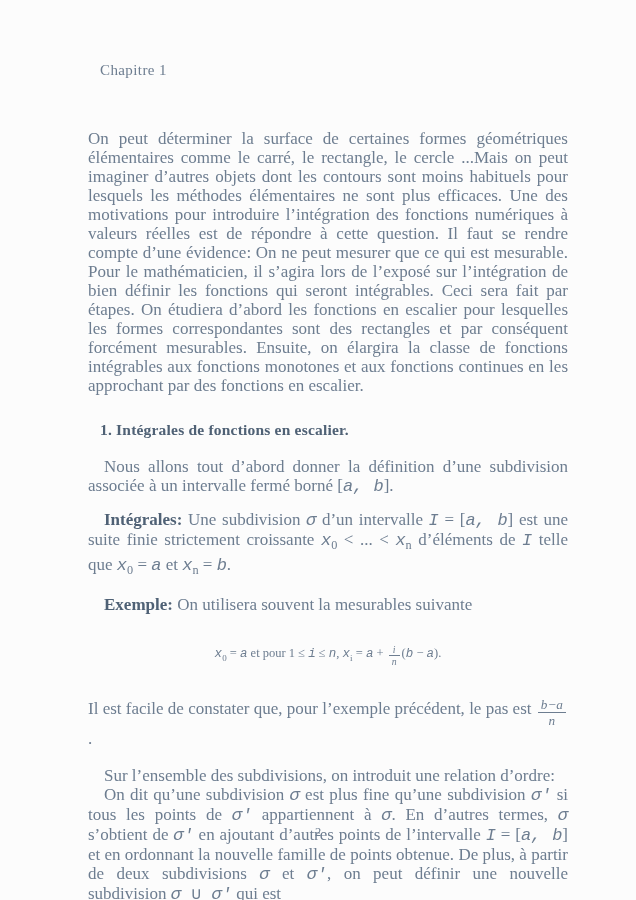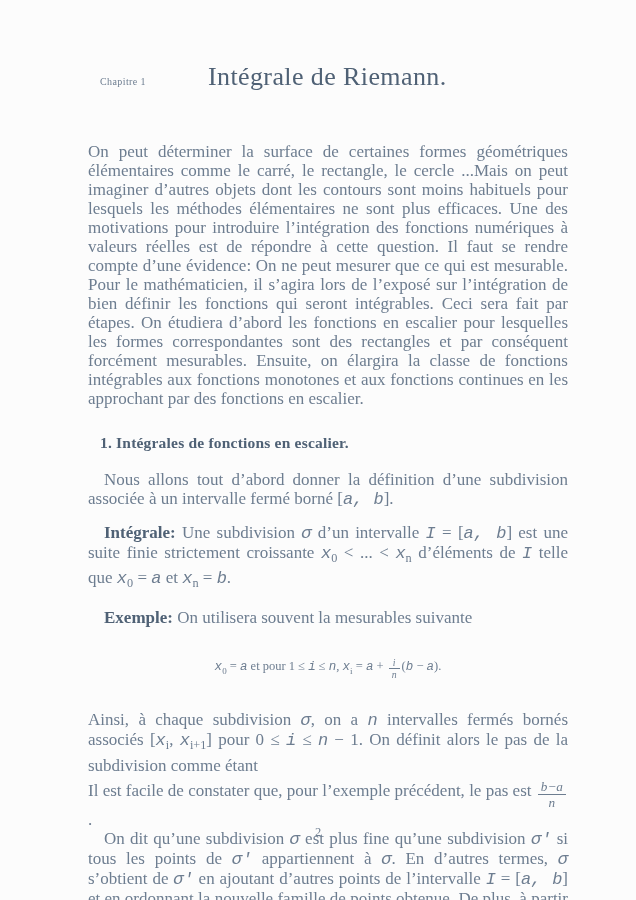--- a/index.html
+++ b/index.html
@@ -16,21 +16,21 @@
     padding: 62px 68px 0 88px;
     overflow: hidden;
   }
 
   .chapter-header {
     display: flex;
     align-items: baseline;
     padding-left: 12px;
   }
   .chapter-label {
-    font-size: 10px;
+    font-size: 15px;
     letter-spacing: 0.4px;
     color: var(--text, #6d7d90);
     text-align: right;
   }
   .page-title {
     font-size: 26px;
     font-weight: normal;
     margin: 0 0 0 62px;
     color: var(--heading, #4f6175);
     letter-spacing: 0.4px;
@@ -93,38 +93,37 @@
     font-size: 12.5px;
   }
 </style>
 </head>
 <body>
 
 <div class="page">
 
   <header class="chapter-header">
     <span class="chapter-label">Chapitre 1</span>
-    <h1 class="page-title">Intégrale de Riemann.</h1>
   </header>
 
   <p class="body-text intro">On peut déterminer la surface de certaines formes géométriques élémentaires comme le carré, le rectangle, le cercle ...Mais on peut imaginer d’autres objets dont les contours sont moins habituels pour lesquels les méthodes élémentaires ne sont plus efficaces. Une des motivations pour introduire l’intégration des fonctions numériques à valeurs réelles est de répondre à cette question. Il faut se rendre compte d’une évidence: On ne peut mesurer que ce qui est mesurable. Pour le mathématicien, il s’agira lors de l’exposé sur l’intégration de bien définir les fonctions qui seront intégrables. Ceci sera fait par étapes. On étudiera d’abord les fonctions en escalier pour lesquelles les formes correspondantes sont des rectangles et par conséquent forcément mesurables. Ensuite, on élargira la classe de fonctions intégrables aux fonctions monotones et aux fonctions continues en les approchant par des fonctions en escalier.</p>
 
   <h2 class="section-heading">1. Intégrales de fonctions en escalier.</h2>
 
   <p class="body-text indent mt-lg">Nous allons tout d’abord donner la définition d’une subdivision associée à un intervalle fermé borné [<em>a, b</em>].</p>
 
-  <p class="body-text indent mt-md"><span class="label">Intégrale:</span><span> Une subdivision <em>σ</em> d’un intervalle <em>I</em> = [<em>a, b</em>] est une suite finie strictement croissante <em>x</em><sub>0</sub> &lt; ... &lt; <em>x</em><sub>n</sub> d’éléments de <em>I</em> telle que <em>x</em><sub>0</sub> = <em>a</em> et <em>x</em><sub>n</sub> = <em>b</em>.</span></p>
+  <p class="body-text indent mt-md"><span class="label">Intégrales:</span><span> Une subdivision <em>σ</em> d’un intervalle <em>I</em> = [<em>a, b</em>] est une suite finie strictement croissante <em>x</em><sub>0</sub> &lt; ... &lt; <em>x</em><sub>n</sub> d’éléments de <em>I</em> telle que <em>x</em><sub>0</sub> = <em>a</em> et <em>x</em><sub>n</sub> = <em>b</em>.</span></p>
 
   <p class="body-text indent mt-md"><span class="label">Exemple:</span><span> On utilisera souvent la mesurables suivante</span></p>
 
   <div class="equation"><em>x</em><sub>0</sub> = <em>a</em> et pour  1 ≤ <em>i</em> ≤ <em>n</em>,  <em>x</em><sub>i</sub> = <em>a</em> + <span class="frac"><span class="num">i</span><span class="den">n</span></span>(<em>b</em> − <em>a</em>).</div>
 
-  <p class="body-text">Ainsi, à chaque subdivision <em>σ</em>, on a <em>n</em> intervalles fermés bornés associés [<em>x</em><sub>i</sub>, <em>x</em><sub>i+1</sub>] pour 0 ≤ <em>i</em> ≤ <em>n</em> − 1. On définit alors le pas de la subdivision comme étant</p>
 
 
   <p class="body-text mt-sm">Il est facile de constater que, pour l’exemple précédent, le pas est <span class="frac"><span class="num">b−a</span><span class="den">n</span></span>.</p>
 
+  <p class="body-text indent mt-lg">Sur l’ensemble des subdivisions, on introduit une relation d’ordre:</p>
 
   <p class="body-text indent">On dit qu’une subdivision <em>σ</em> est plus fine qu’une subdivision <em>σ′</em> si tous les points de <em>σ′</em> appartiennent à <em>σ</em>. En d’autres termes, <em>σ</em> s’obtient de <em>σ′</em> en ajoutant d’autres points de l’intervalle <em>I</em> = [<em>a, b</em>] et en ordonnant la nouvelle famille de points obtenue. De plus, à partir de deux subdivisions <em>σ</em> et <em>σ′</em>, on peut définir une nouvelle subdivision <em>σ ∪ σ′</em> qui est</p>
 
   <div class="page-number">2</div>
 
 </div>
 
 </body></html>

